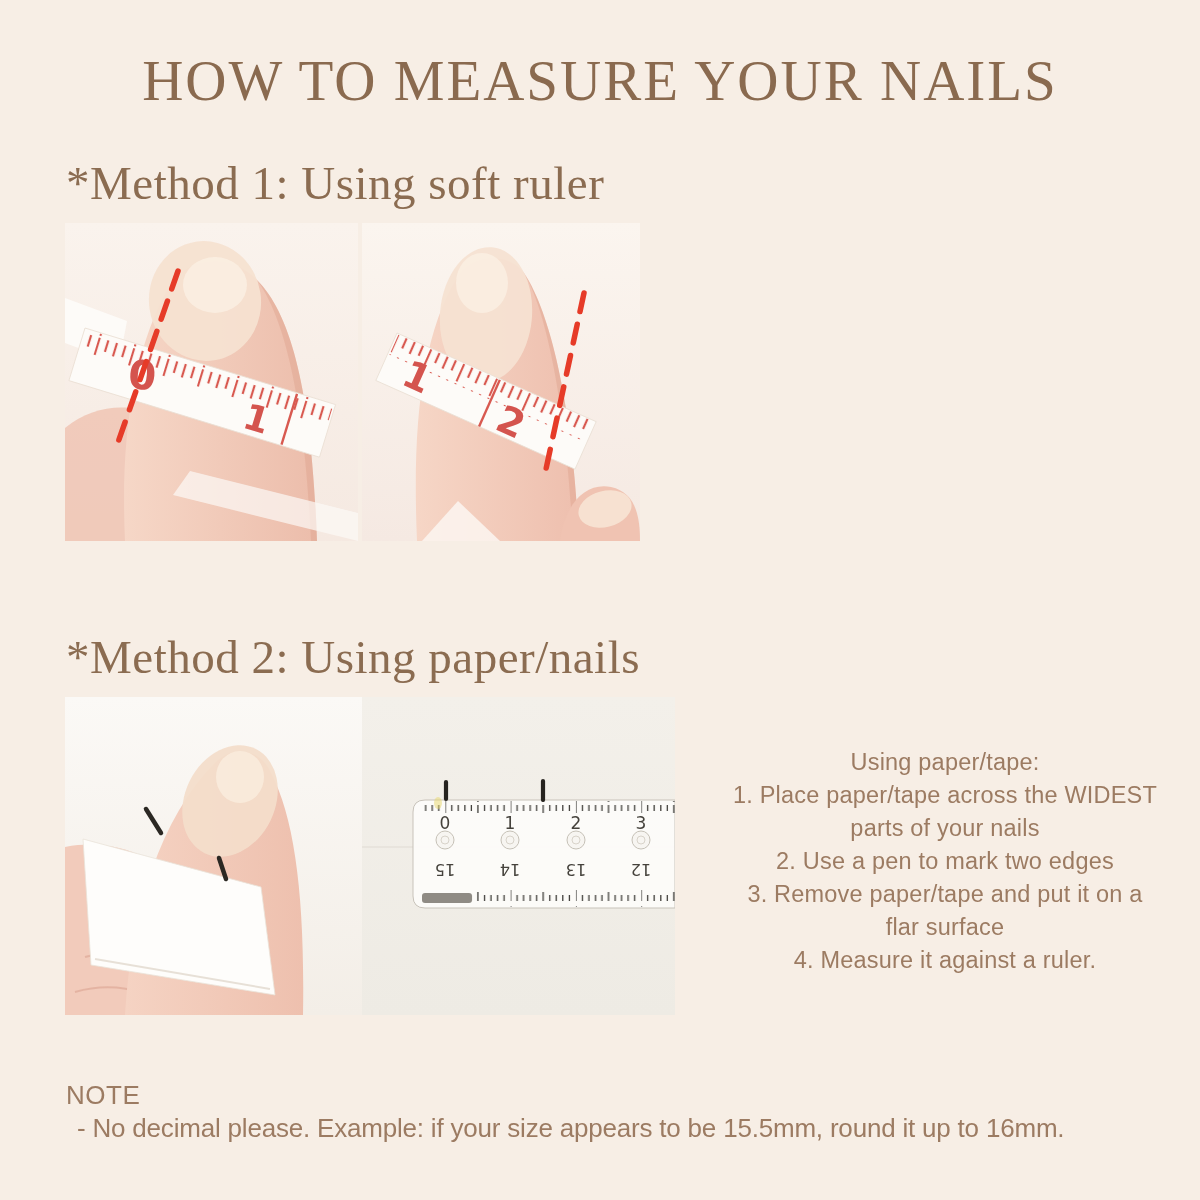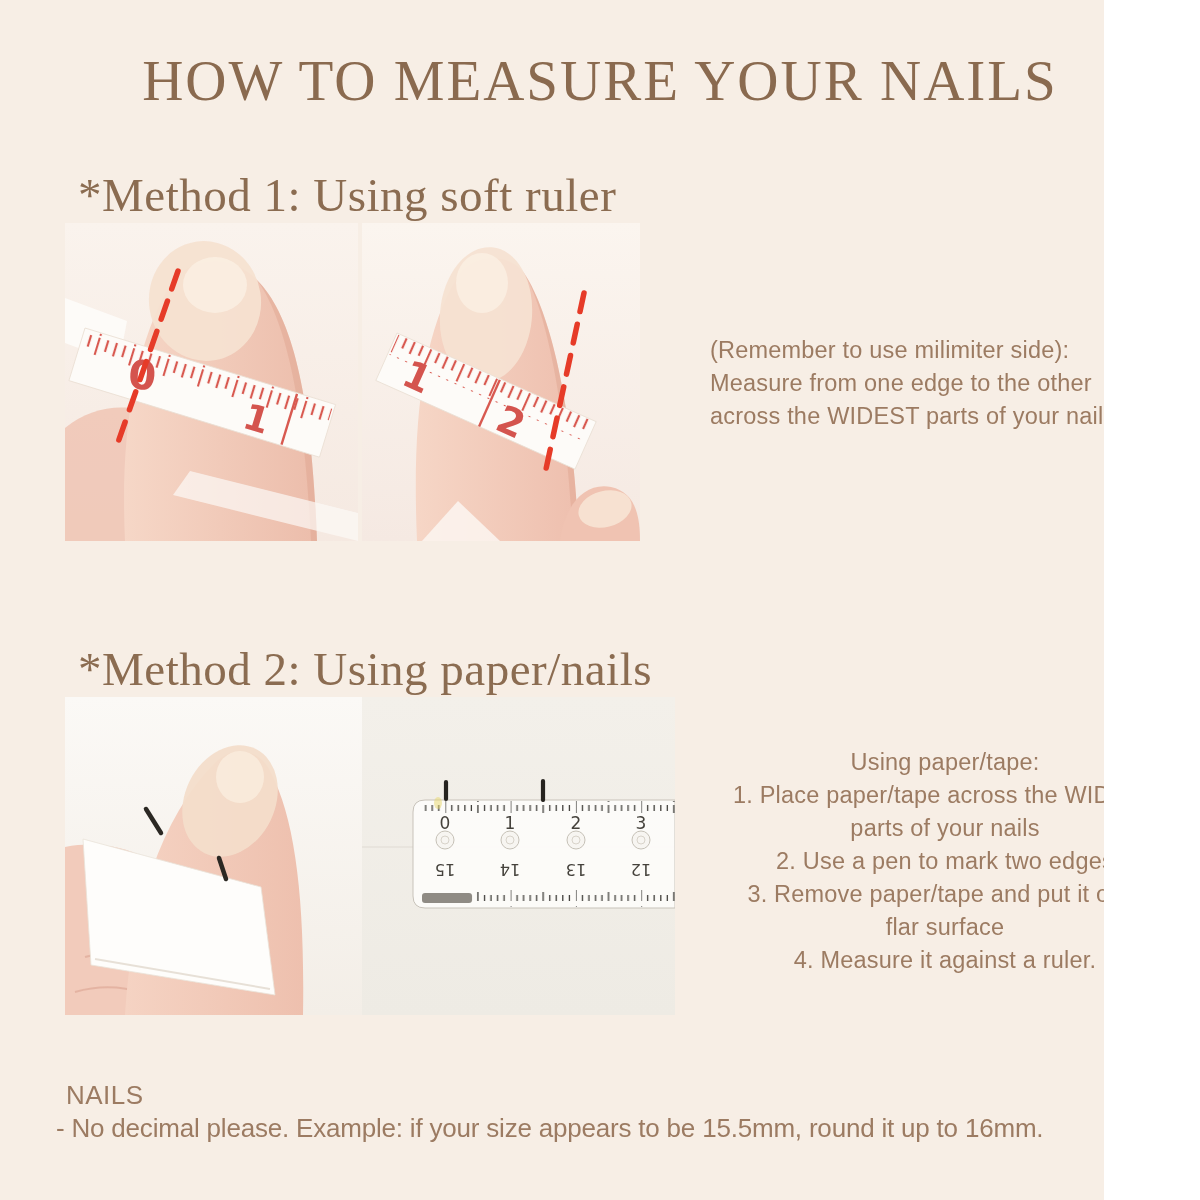--- a/index.html
+++ b/index.html
@@ -1,36 +1,36 @@
 <!DOCTYPE html>
 <html><head>
 <meta charset="utf-8">
 <style>
   html,body{margin:0;padding:0;}
-  .page{position:relative;width:1104px;height:1200px;background:#f7eee5;overflow:hidden;
+  .page{position:relative;width:1200px;height:1200px;background:#f7eee5;overflow:hidden;
         font-family:"Liberation Sans",sans-serif;}
   .title{position:absolute;top:48px;left:0;width:1200px;text-align:center;margin:0;
          font-family:"Liberation Serif",serif;font-weight:500;font-size:57px;
          letter-spacing:2px;color:#8a6a4f;}
-  .method-heading{position:absolute;left:66px;margin:12px;font-family:"Liberation Serif",serif;
+  .method-heading{position:absolute;left:66px;margin:0;font-family:"Liberation Serif",serif;
          font-weight:500;font-size:47px;letter-spacing:.5px;color:#8b6c51;}
   .mh1{top:156px;}
   .mh2{top:630px;}
   .photo{position:absolute;overflow:hidden;}
   .photo svg{display:block;width:100%;height:100%;}
   .p1{left:65px;top:223px;width:293px;height:318px;}
   .p2{left:362px;top:223px;width:278px;height:318px;}
   .p3{left:65px;top:697px;width:297px;height:318px;}
   .p4{left:362px;top:697px;width:313px;height:318px;}
   .sidetext{position:absolute;left:710px;width:470px;white-space:pre-line;
             font-size:23.5px;line-height:33px;letter-spacing:.2px;color:#9c7b62;}
   .t1{top:334px;}
   .t2{top:746px;text-align:center;}
   .note-label{position:absolute;left:66px;top:1080px;font-size:26px;color:#9c7b62;letter-spacing:.5px;}
-  .note-text{position:absolute;left:56px;top:1113px;width:1100px;font-size:26px;color:#9c7b62;letter-spacing:-.2px;}
+  .note-text{position:absolute;left:77px;top:1113px;width:1100px;font-size:26px;color:#9c7b62;letter-spacing:-.2px;}
   .tapenum{font-family:"DejaVu Sans",sans-serif;font-weight:bold;fill:#d4544e;}
   .rulnum{font-family:"DejaVu Sans",sans-serif;fill:#45423c;}
 </style>
 </head>
 <body>
 
 <div class="page">
 
   <h1 class="title">HOW TO MEASURE YOUR NAILS</h1>
 
@@ -97,23 +97,20 @@
         <text class="tapenum" x="58" y="155" font-size="38">1</text>
         <text class="tapenum" x="162" y="158" font-size="38">2</text>
       </g>
       <polygon points="60,318 96,278 138,318" fill="#fbf6f1" opacity=".85"></polygon>
       <path d="M198,318 C203,280 224,259 249,264 C272,269 278,290 278,318 Z" fill="#f0c3b2"></path>
       <ellipse cx="243" cy="286" rx="27" ry="18" transform="rotate(-14 243 286)" fill="#f7e4d4" opacity=".9"></ellipse>
       <line x1="222" y1="70" x2="184" y2="246" stroke="#e63b28" stroke-width="5.5" stroke-dasharray="19 13" stroke-linecap="round"></line>
     </svg>
   </div>
 
-  <div class="sidetext t1">(Remember to use milimiter side):
-Measure from one edge to the other
-across the WIDEST parts of your nails</div>
 
   <h2 class="method-heading mh2">*Method 2: Using paper/nails</h2>
 
   <div class="photo p3">
     <svg viewBox="0 0 297 318">
       <defs>
         <linearGradient id="bg3" x1="0" y1="0" x2="0" y2="1">
           <stop offset="0" stop-color="#fbf9f6"></stop>
             <stop offset="1" stop-color="#f3eee7"></stop>
         </linearGradient>
@@ -184,16 +181,16 @@
   </div>
 
   <div class="sidetext t2">Using paper/tape:
 1. Place paper/tape across the WIDEST
 parts of your nails
 2. Use a pen to mark two edges
 3. Remove paper/tape and put it on a
 flar surface
 4. Measure it against a ruler.</div>
 
-  <div class="note-label">NAILS</div>
+  <div class="note-label">NOTE</div>
   <div class="note-text">- No decimal please. Example: if your size appears to be 15.5mm, round it up to 16mm.</div>
 
 </div>
 
 </body></html>

